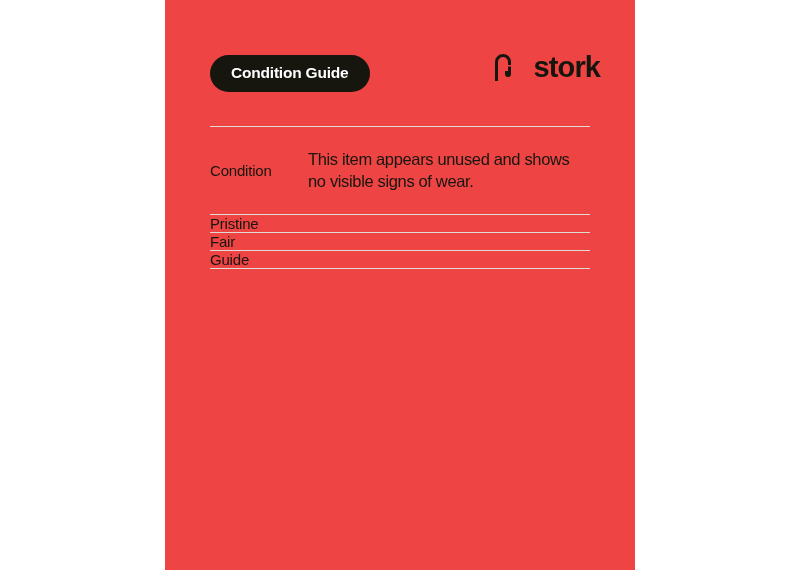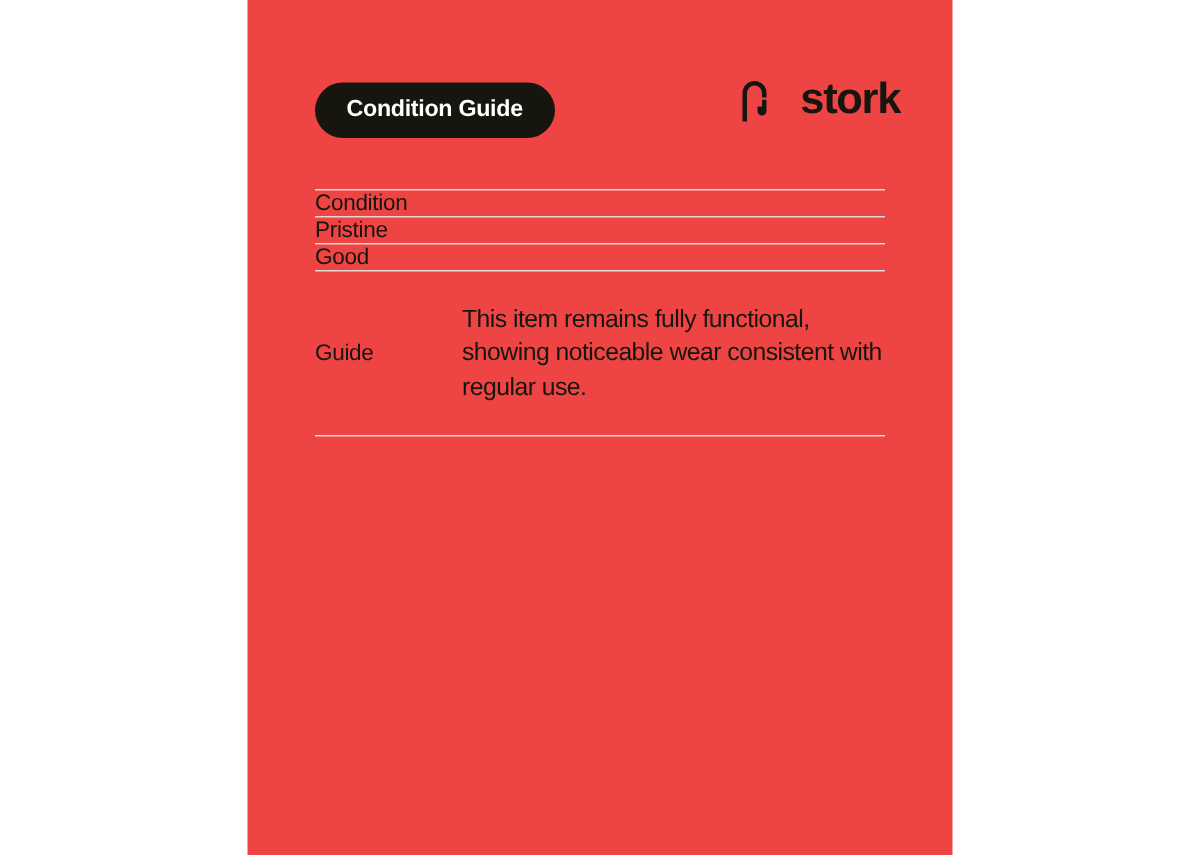--- a/index.html
+++ b/index.html
@@ -39,21 +39,21 @@
     font-size: 15.5px;
     font-weight: bold;
     letter-spacing: -0.2px;
     line-height: 1;
   }
   .brand {
     position: absolute;
     right: 0;
     top: -3px;
     display: flex;
-    align-items: flex-start;
+    align-items: center;
     gap: 20px;
   }
   .brand-mark {
     width: 22px;
     height: 30px;
     display: block;
   }
   .brand-name {
     font-size: 29px;
     font-weight: bold;
@@ -109,29 +109,29 @@
         </svg>
       </span>
       <span class="brand-name">stork</span>
     </div>
   </div>
 
   <div class="table">
 
     <div class="row">
       <div class="row-label">Condition</div>
+      <div class="row-desc">This item appears unused and shows no visible signs of wear.</div>
     </div>
 
     <div class="row">
       <div class="row-label">Pristine</div>
     </div>
 
     <div class="row">
-      <div class="row-label">Good</div>
+      <div class="row-label">Fair</div>
     </div>
 
     <div class="row last-border">
       <div class="row-label">Guide</div>
-      <div class="row-desc">This item remains fully functional, showing noticeable wear consistent with regular use.</div>
     </div>
 
   </div>
 </div>
 
 </body></html>

